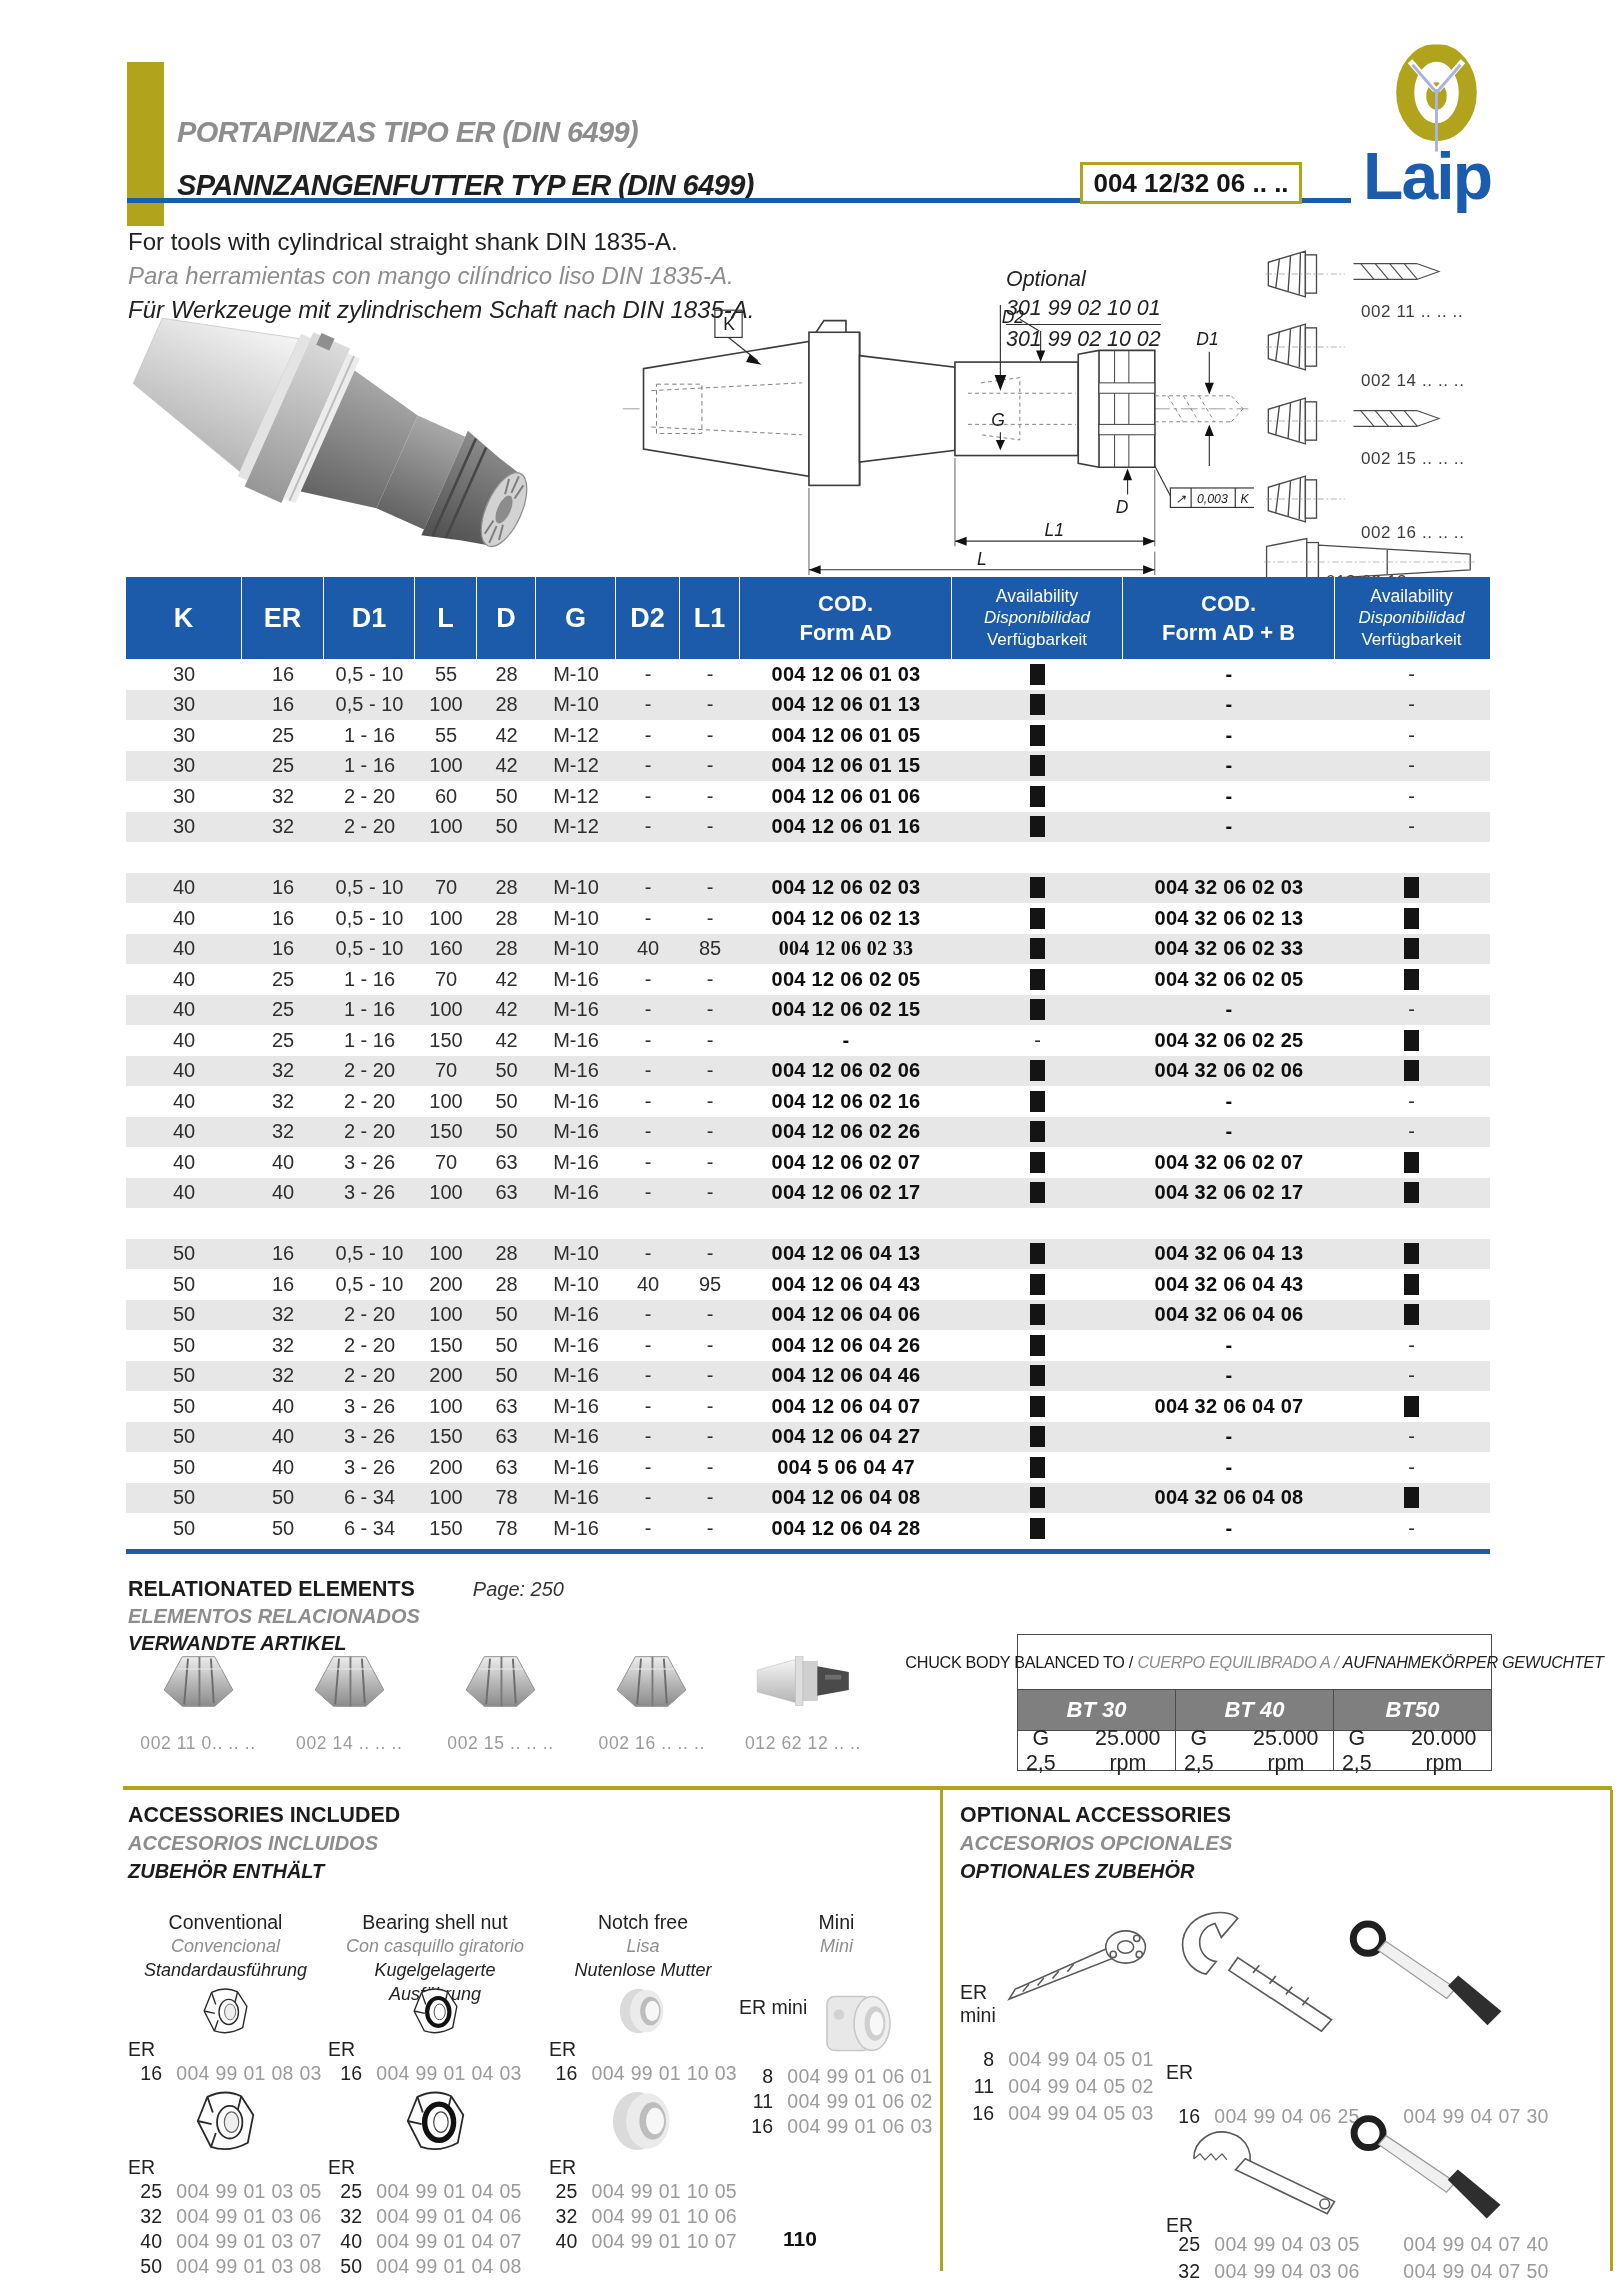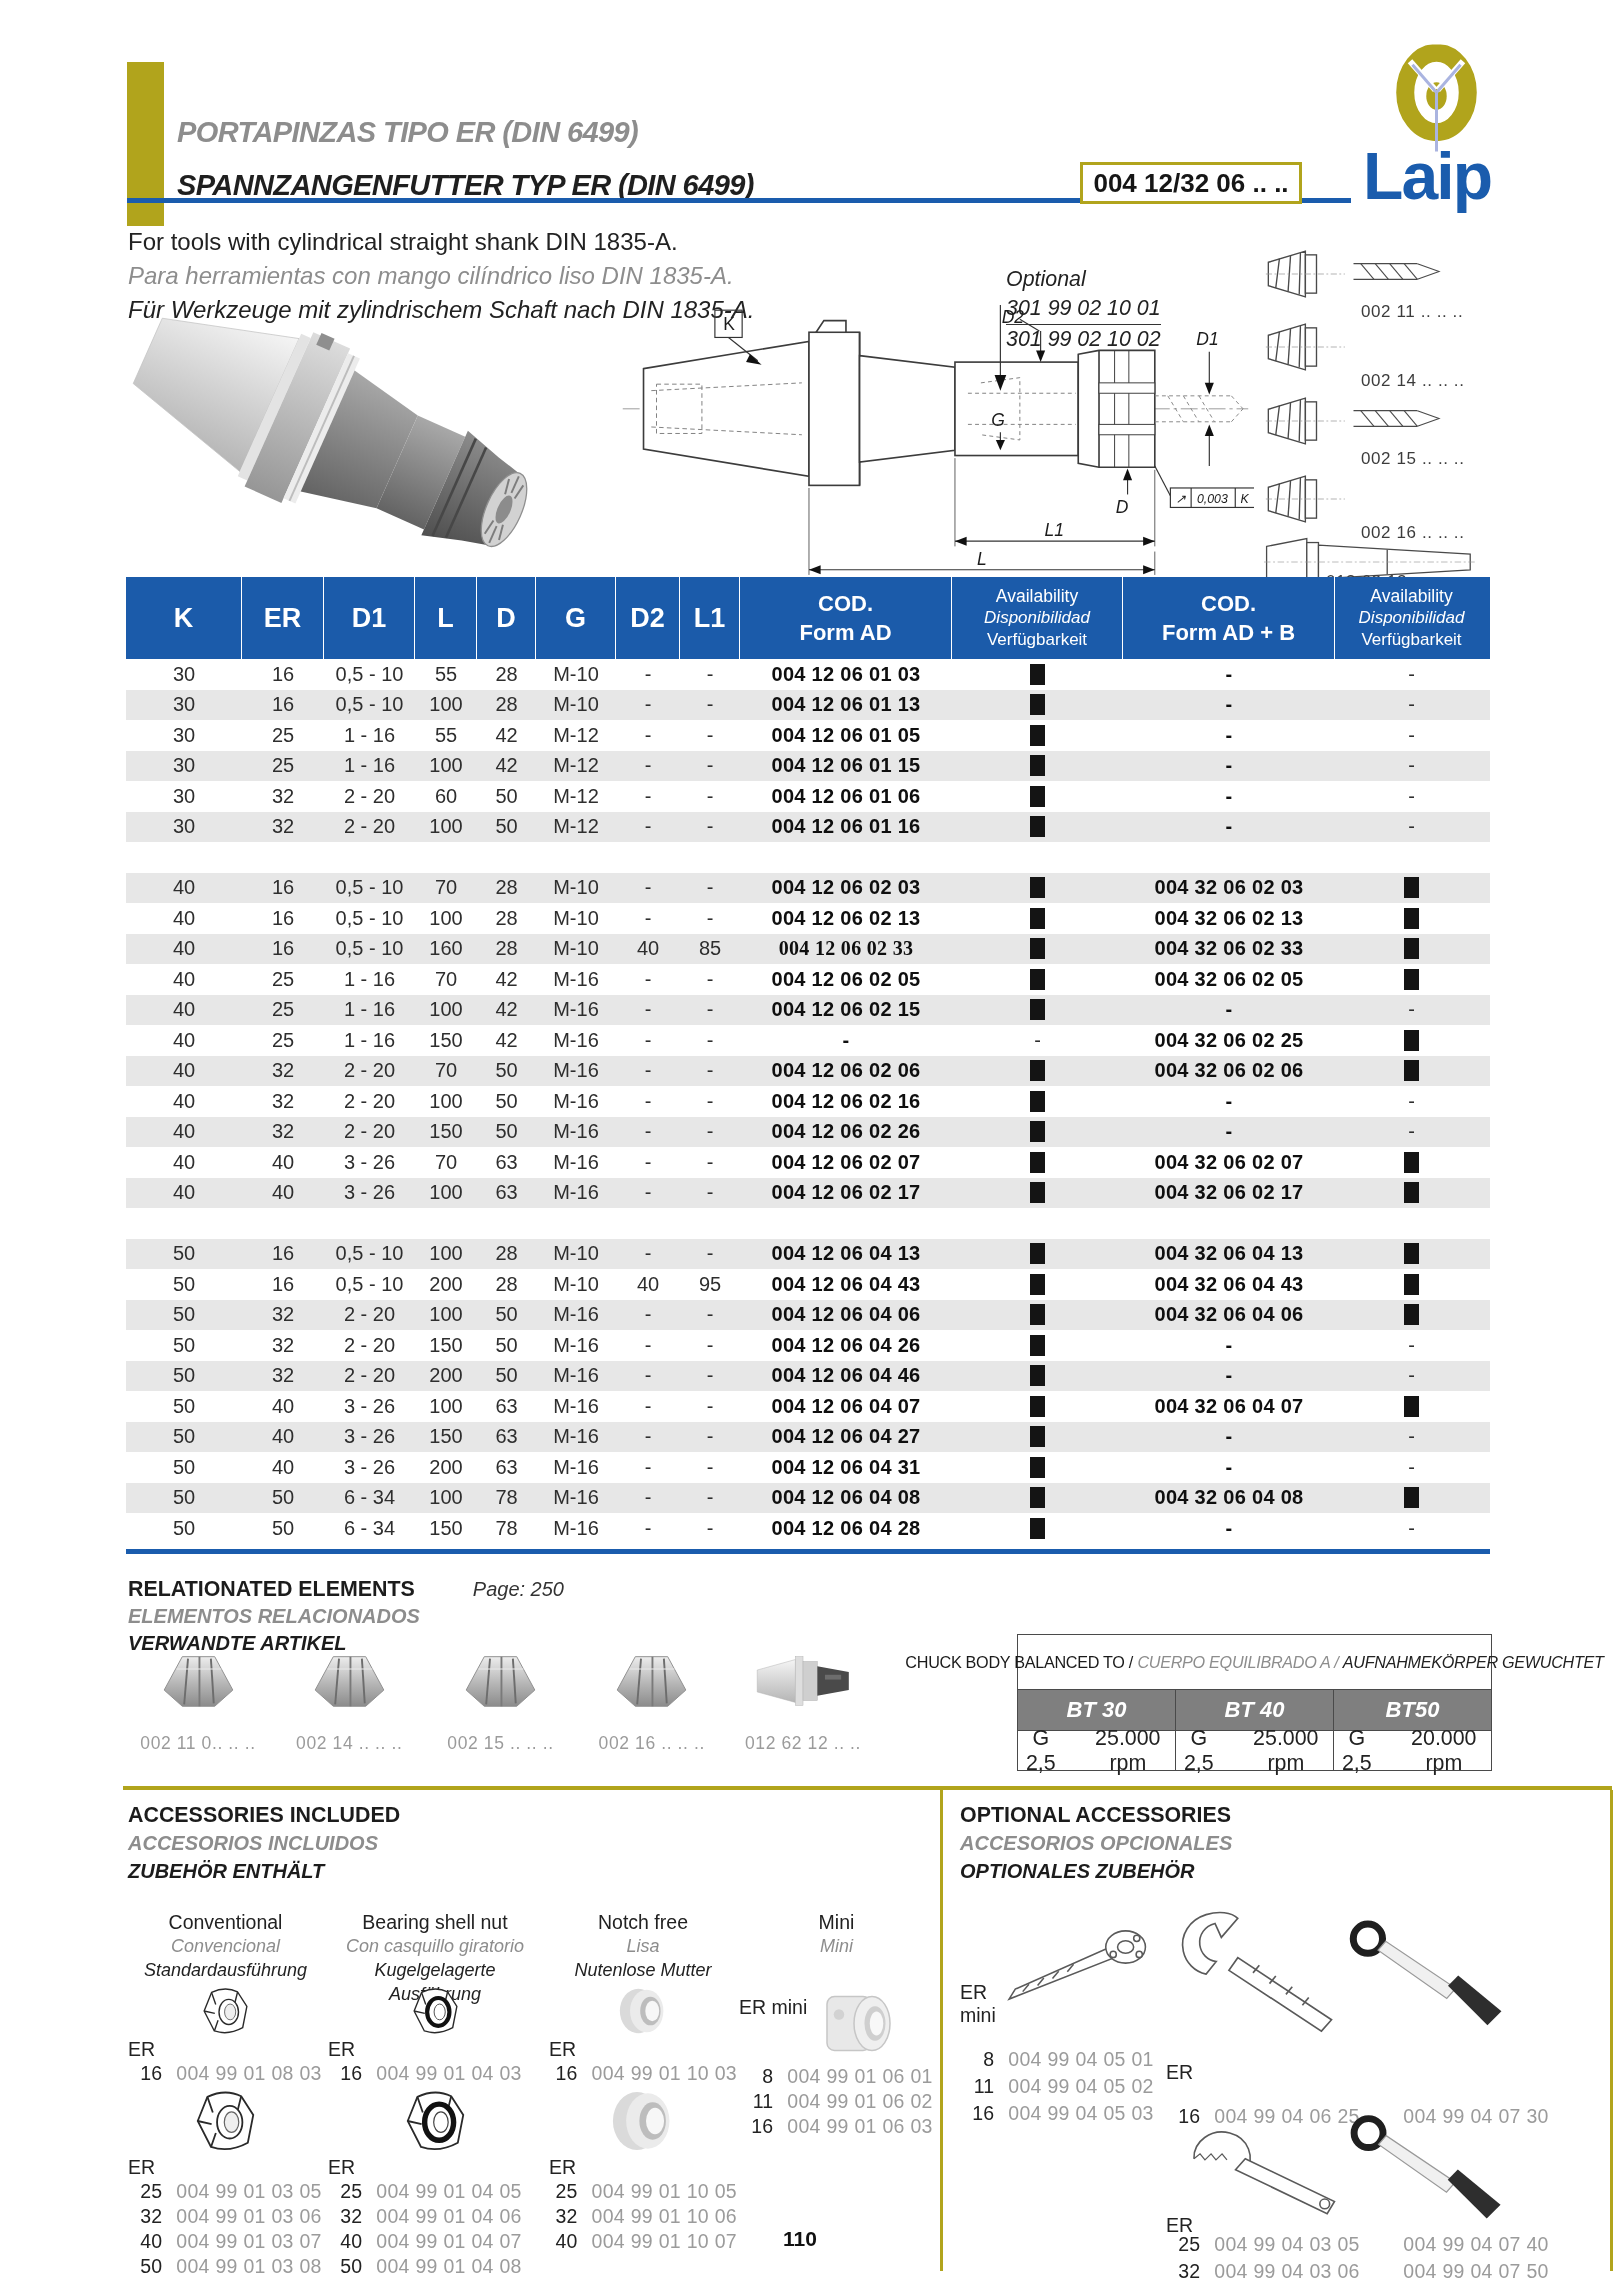--- a/index.html
+++ b/index.html
@@ -892,21 +892,21 @@
         </div>
         <div class="trow">
           <div class="tc" style="width: 116px;">50</div>
           <div class="tc" style="width: 82px;">40</div>
           <div class="tc" style="width: 91px;">3 - 26</div>
           <div class="tc" style="width: 62px;">200</div>
           <div class="tc" style="width: 59px;">63</div>
           <div class="tc" style="width: 80px;">M-16</div>
           <div class="tc" style="width: 64px;">-</div>
           <div class="tc" style="width: 60px;">-</div>
-          <div class="tc cod" style="width: 212px;">004 12 06 04 31</div>
+          <div class="tc cod" style="width: 212px;">004 5 06 04 47</div>
           <div class="tc" style="width: 171px;">
             <span class="avmark"></span>
           </div>
           <div class="tc cod" style="width: 212px;">-</div>
           <div class="tc" style="width: 153px;">-</div>
         </div>
         <div class="trow gray">
           <div class="tc" style="width: 116px;">50</div>
           <div class="tc" style="width: 82px;">50</div>
           <div class="tc" style="width: 91px;">6 - 34</div>

